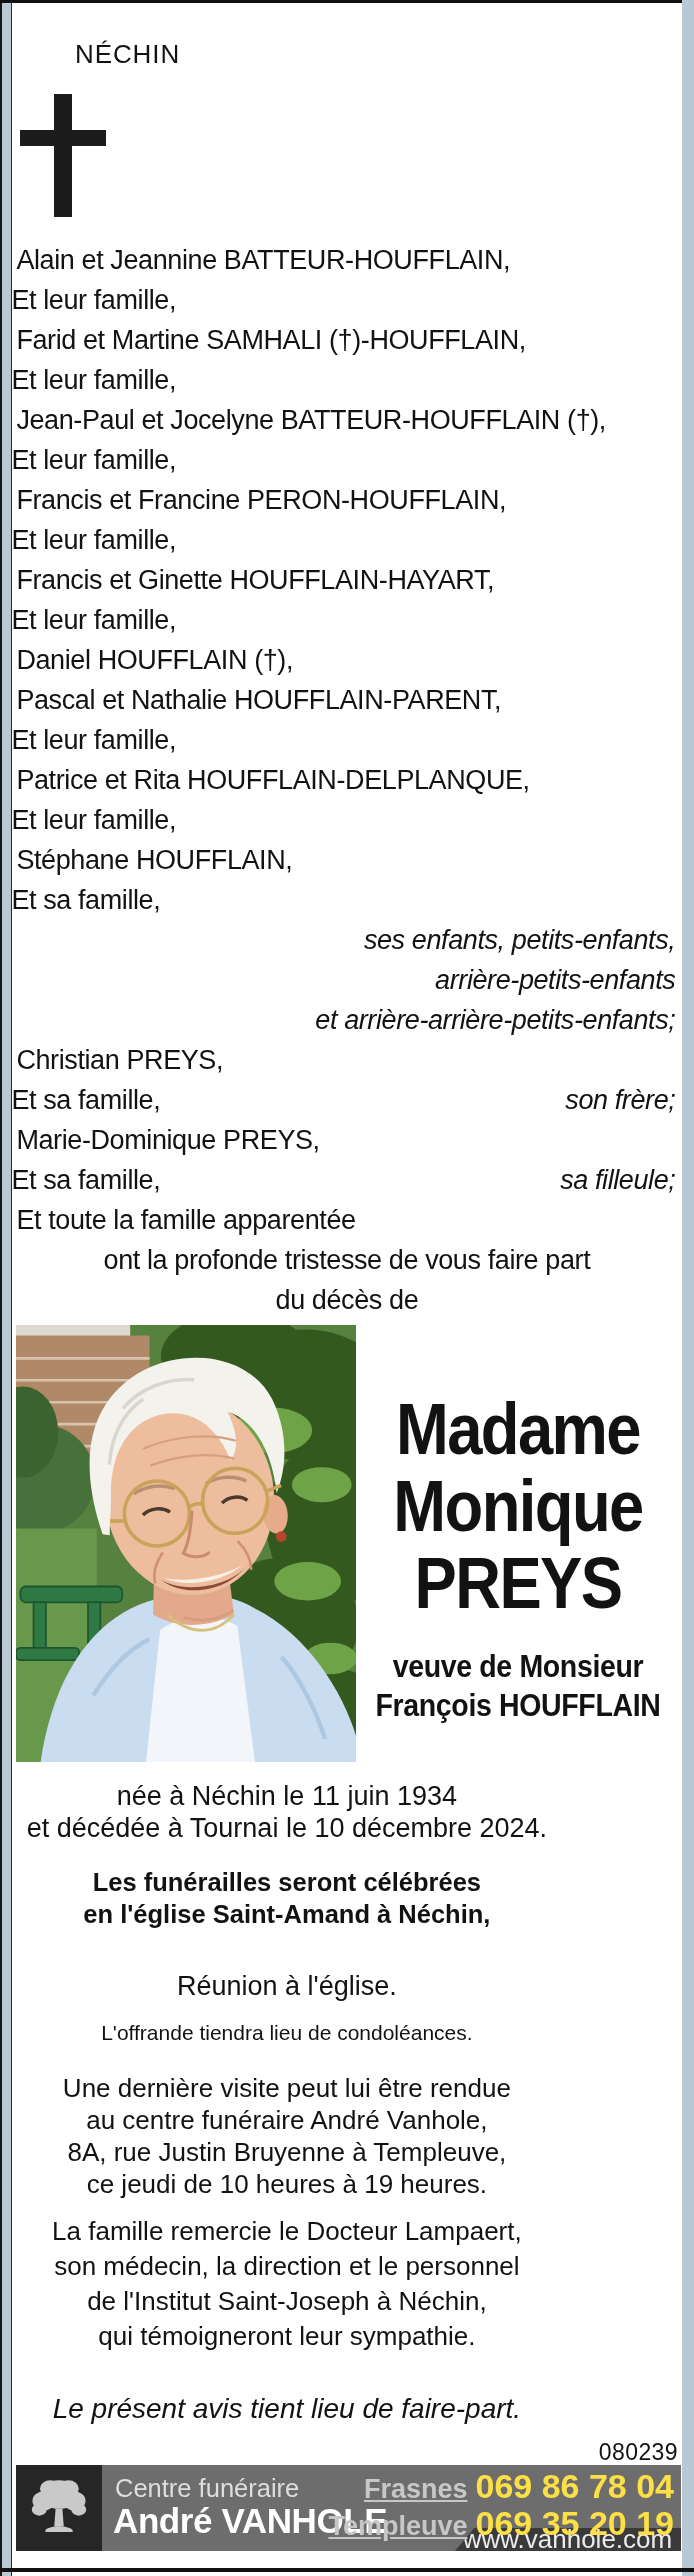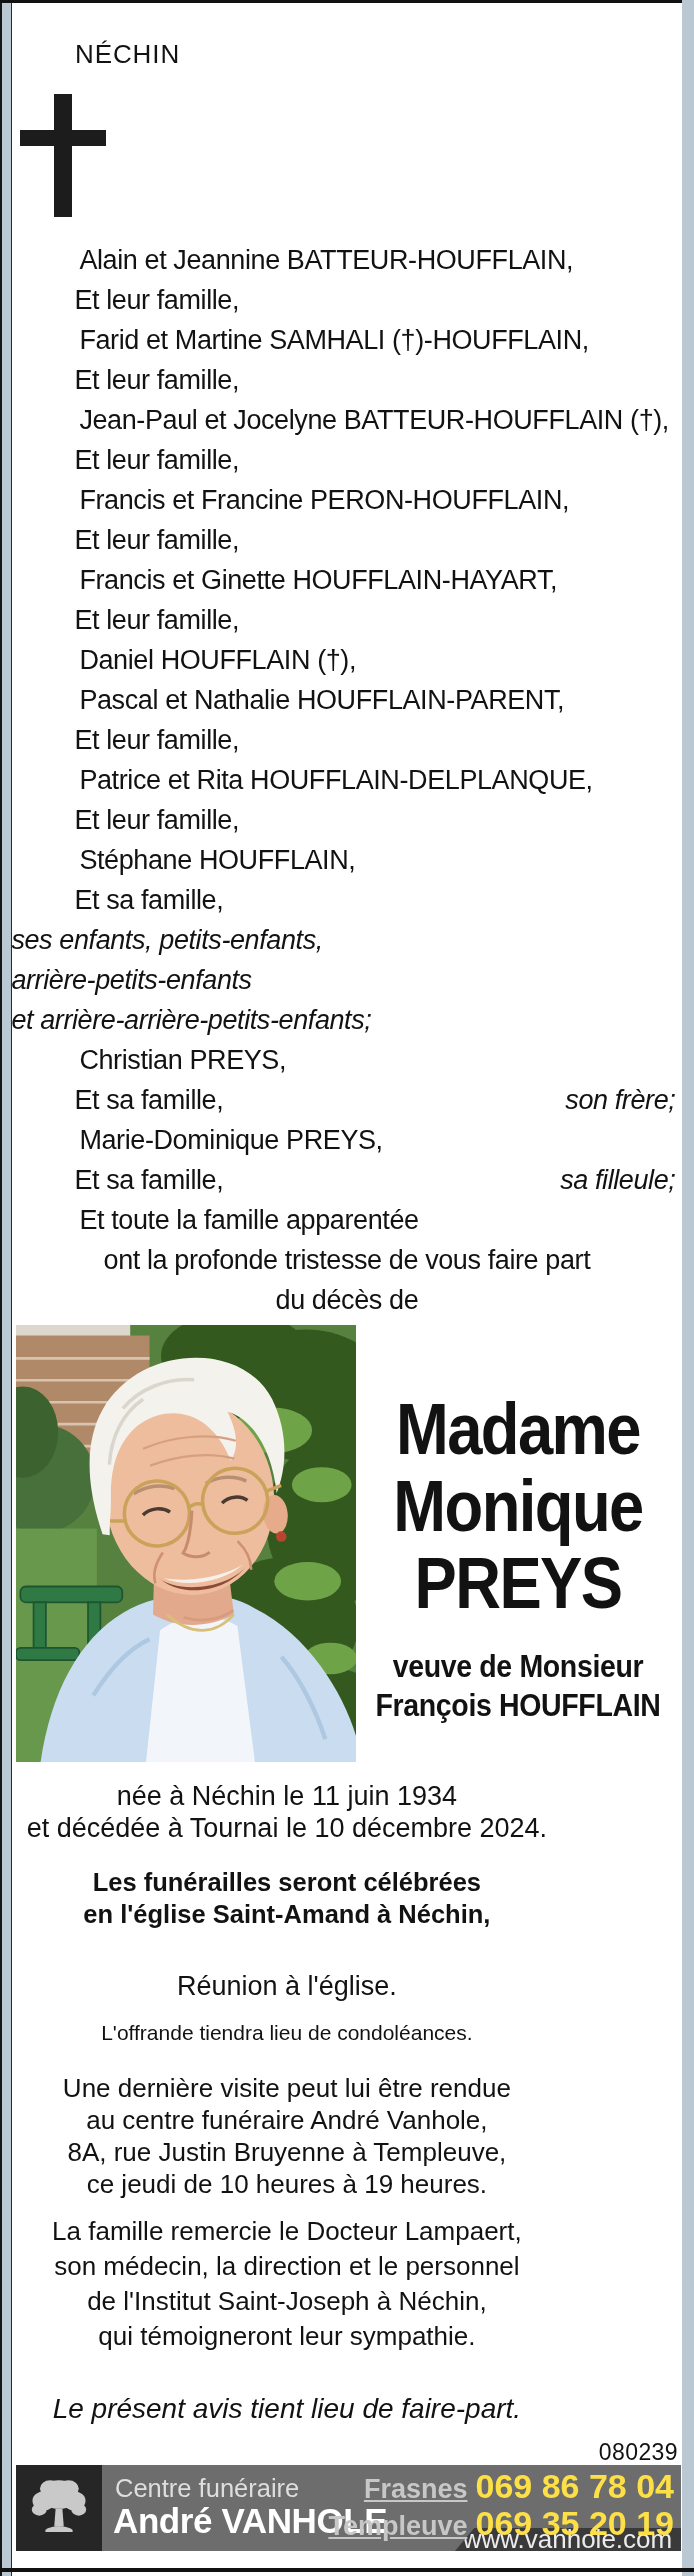--- a/index.html
+++ b/index.html
@@ -16,23 +16,23 @@
   .rule-top{position:absolute;left:0;top:0;height:2.6px;width:682px;background:#111;}
   .rule-bottom{position:absolute;left:0;top:2568px;height:4.4px;width:100%;background:#111;}
   
   .city{position:absolute;left:75px;top:39px;font-size:26px;letter-spacing:0.9px;}
   .cross{position:absolute;left:20px;top:94px;width:86px;height:123px;}
   .cross .v{position:absolute;left:34px;top:0;width:17.6px;height:123px;background:#1c1c1c;}
   .cross .h{position:absolute;left:0;top:36px;width:86px;height:16px;background:#1c1c1c;}
   
   .family{position:absolute;left:11.4px;top:240px;width:671px;font-size:27px;line-height:40px;letter-spacing:-0.4px;}
   .fl{position:relative;height:40px;white-space:nowrap;}
-  .fl.nm{padding-left:20px;margin-left:48px;}
-  .fl.fm{padding-left:63px;}
-  .fl.ri{padding-right:7px;font-style:italic;}
+  .fl.nm{padding-left:5px;}
+  .fl.fm{}
+  .fl.ri{text-align:right;padding-right:7px;font-style:italic;}
   .fl.ct{text-align:center;}
   .fl .note{position:absolute;right:7px;top:0;font-style:italic;}
   
   .photo{position:absolute;left:16px;top:1325px;width:340px;height:437px;overflow:hidden;}
   .photo svg{display:block;width:100%;height:100%;}
   
   .title-block{position:absolute;left:355px;top:1391px;width:326px;text-align:center;
     font-weight:bold;font-size:72px;line-height:77px;letter-spacing:-1.8px;
     transform:scaleX(0.88);transform-origin:50% 0;}
   .widow-block{position:absolute;left:355px;top:1647px;width:326px;text-align:center;

